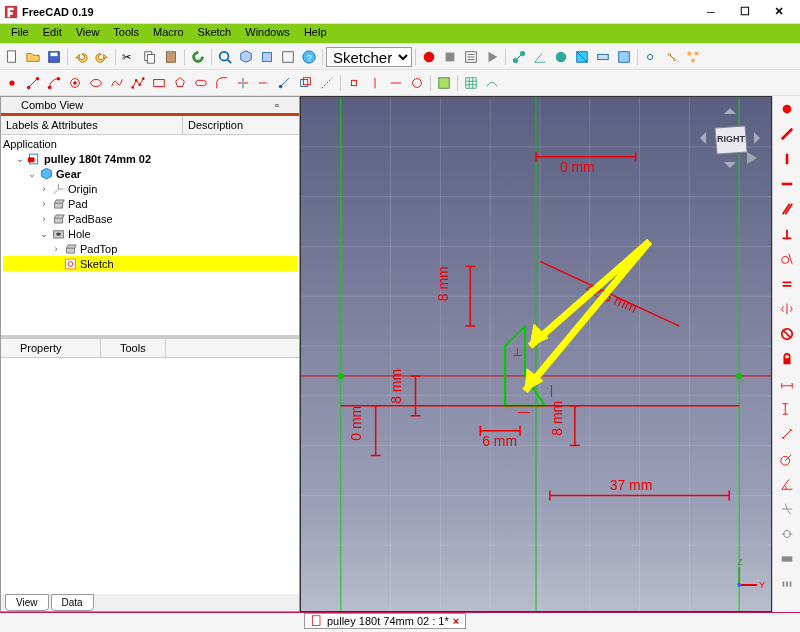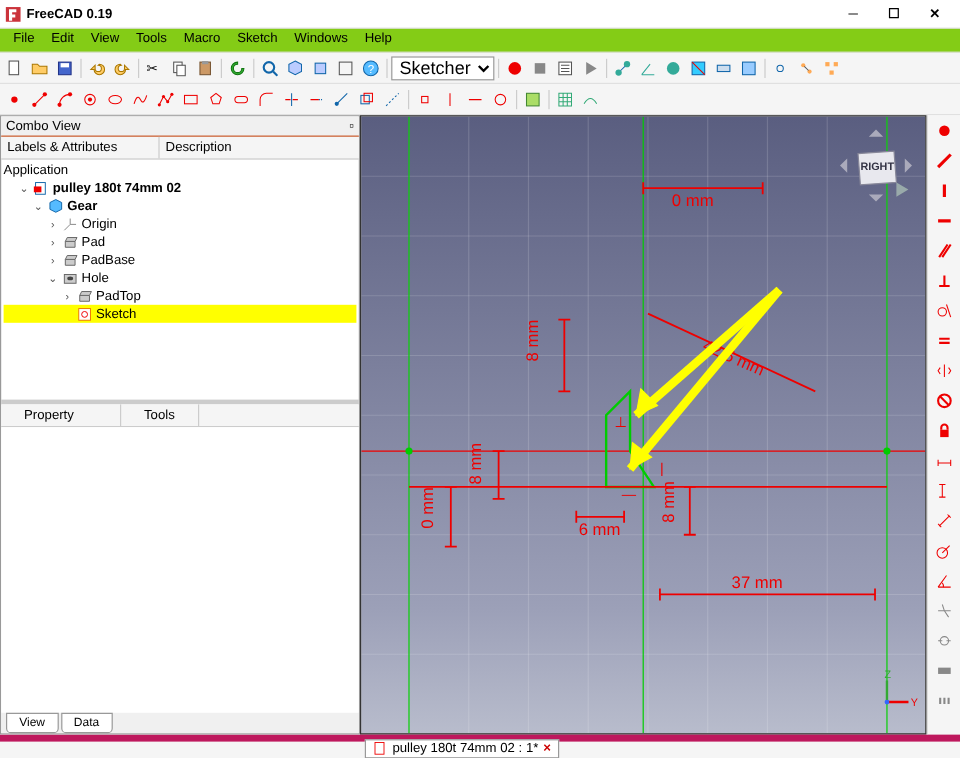--- a/index.html
+++ b/index.html
@@ -10,27 +10,27 @@
   .winbtns { display: flex; gap: 0; }
   .winbtn { width: 34px; height: 22px; display: flex; align-items: center; justify-content: center; font-size: 11px; cursor: pointer; }
   .menubar { height: 20px; background: #84cc16; display: flex; padding: 0 4px; gap: 0; border-bottom: 1px solid #e0e0e0; }
   .menubar span { padding: 2px 7px; cursor: pointer; font-size: 11px; }
   .toolbar { height: 26px; background: #f5f5f5; display: flex; align-items: center; padding: 0 2px; gap: 1px; border-bottom: 1px solid #e0e0e0; overflow: hidden; }
   .tbtn { width: 20px; height: 20px; display: flex; align-items: center; justify-content: center; cursor: pointer; border: 1px solid transparent; border-radius: 2px; }
   .tsep { width: 1px; height: 16px; background: #ccc; margin: 0 2px; }
   .wbsel { height: 20px; font-size: 15px; border: 1px solid #999; background: #fff; padding: 0 2px; }
   .main { display: flex; height: 516px; }
   .combo { width: 300px; background: #fff; border: 1px solid #999; display: flex; flex-direction: column; }
-  .combo-title { background: #f0f0f0; padding: 2px 4px; font-size: 11px; border-bottom: 1px solid #c2410c; display: flex; justify-content: space-between; }
+  .combo-title { background: #f0f0f0; padding: 2px 20px; font-size: 11px; border-bottom: 3px solid #c2410c; display: flex; justify-content: space-between; }
   .tabs { display: flex; background: #f5f5f5; border-bottom: 1px solid #999; }
   .tab { padding: 3px 10px; font-size: 11px; border: 1px solid #999; border-bottom: none; background: #fff; margin-right: -1px; cursor: pointer; display: flex; align-items: center; gap: 3px; }
   .tab.inactive { background: #e5e5e5; }
   .tree-header { display: flex; background: #f5f5f5; border-bottom: 1px solid #ccc; font-size: 11px; }
   .tree-header div { padding: 3px 5px; }
-  .tree-header .col1 { width: 132px; border-right: 1px solid #ccc; }
+  .tree-header .col1 { width: 182px; border-right: 1px solid #ccc; }
   .tree { flex: 0 0 200px; overflow: auto; font-size: 11px; padding: 2px; }
   .tree-item { display: flex; align-items: center; padding: 1px 0; white-space: nowrap; cursor: pointer; }
   .tree-item .exp { width: 10px; text-align: center; color: #555; font-size: 9px; }
   .tree-item .icon { width: 13px; height: 13px; margin: 0 3px; display: inline-flex; align-items: center; justify-content: center; }
   .tree-item.sel { background: yellow; }
   .tree-item .label.bold { font-weight: bold; }
   .indent1 { padding-left: 12px; }
   .indent2 { padding-left: 24px; }
   .indent3 { padding-left: 36px; }
   .indent4 { padding-left: 48px; }
@@ -44,21 +44,21 @@
   .rtoolbar { width: 28px; background: #f5f5f5; border-left: 1px solid #ccc; display: flex; flex-direction: column; align-items: center; padding: 2px 0; gap: 3px; }
   .rbtn { width: 22px; height: 22px; cursor: pointer; display: flex; align-items: center; justify-content: center; }
   .grid line { stroke: rgba(255,255,255,0.15); stroke-width: 1; }
   .dim { stroke: #e00; stroke-width: 1.5; fill: none; }
   .dimtext { fill: #e00; font-size: 14px; font-family: sans-serif; }
   .sketch { stroke: #0c0; stroke-width: 2; fill: none; }
   .axis-red { stroke: #e00; stroke-width: 1; }
   .axis-green { stroke: #0c0; stroke-width: 1; }
   .arrow-yellow { stroke: #ff0; stroke-width: 7; fill: none; }
   .navcube { position: absolute; top: 6px; right: 6px; width: 70px; height: 70px; }
-  .doctab-bar { height: 20px; background: #f5f5f5; display: flex; align-items: flex-end; padding: 0 4px; border-top: 6px solid #be185d; }
+  .doctab-bar { height: 20px; background: #f5f5f5; display: flex; align-items: flex-start; padding: 0 4px; border-top: 1px solid #be185d; }
   .doctab { background: #fff; border: 1px solid #999; padding: 1px 6px; font-size: 11px; display: flex; align-items: center; gap: 4px; margin-left: 300px; }
   .doctab .close { color: #c00; cursor: pointer; font-weight: bold; }
   svg.ico { width: 14px; height: 14px; }
 </style>
 </head>
 <body>
 
 <div class="titlebar">
   <svg class="ico logo" viewBox="0 0 16 16">
       <rect x="1" y="1" width="14" height="14" fill="#cb333b"></rect>

